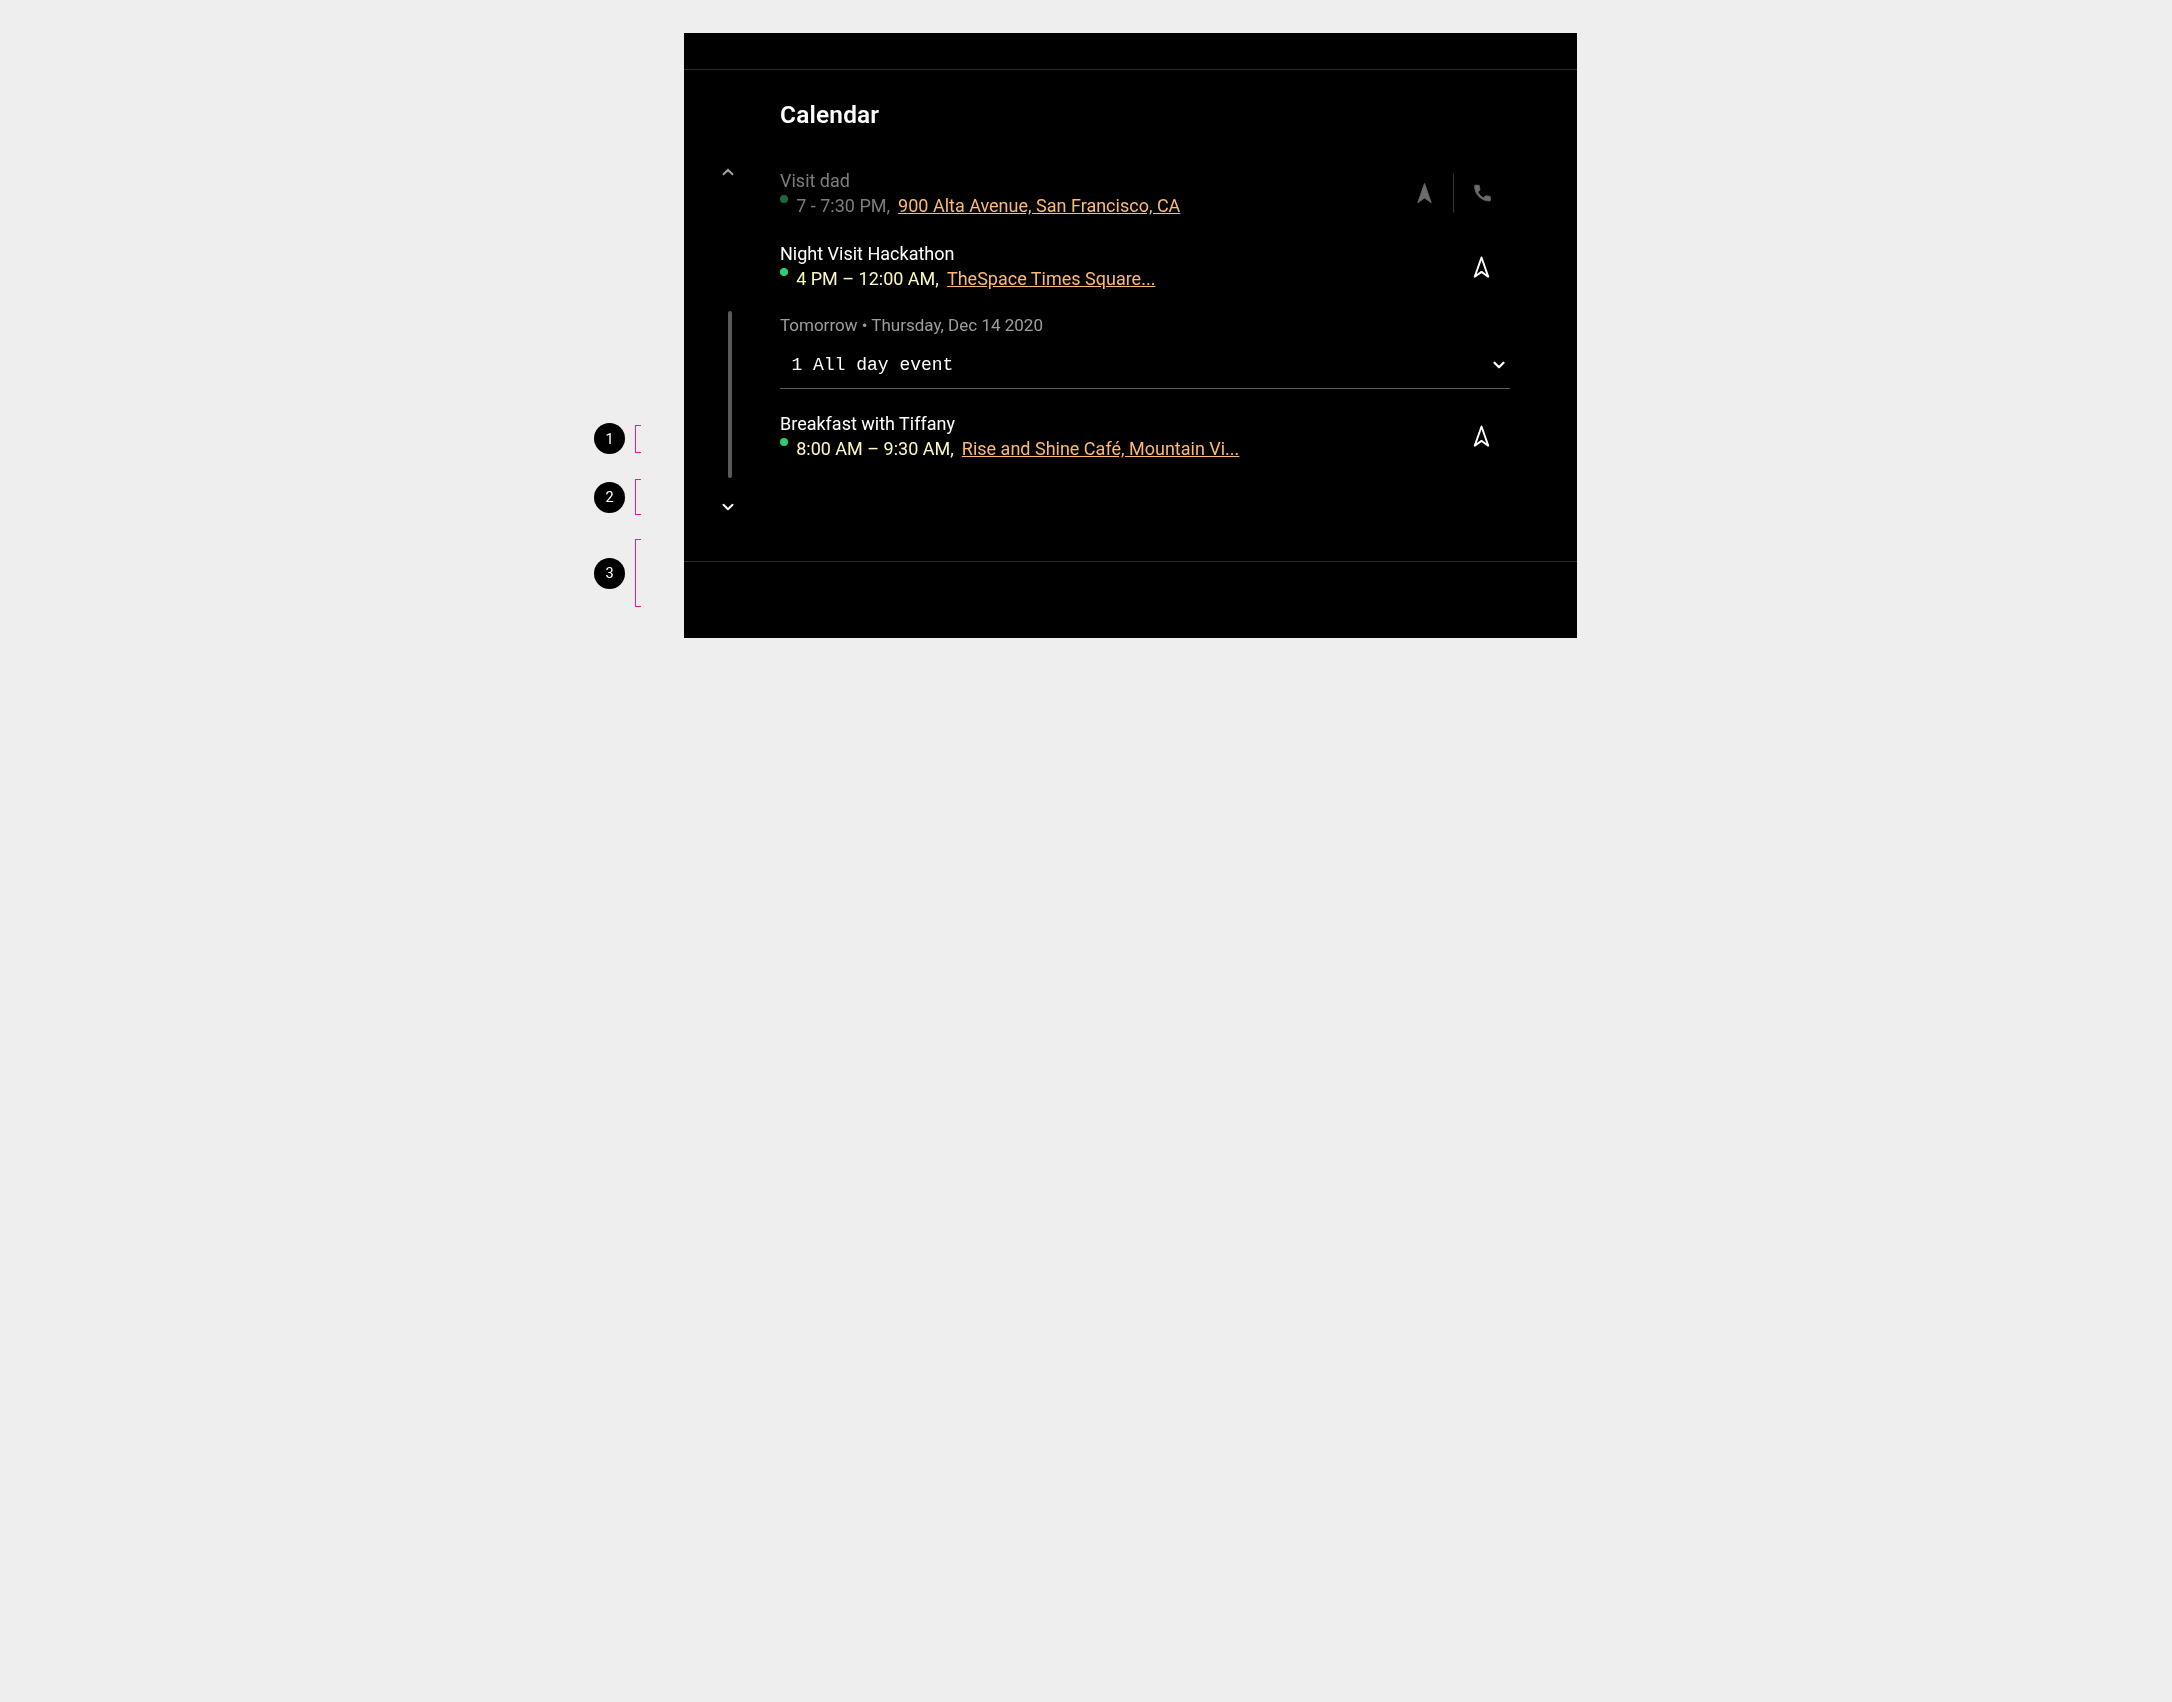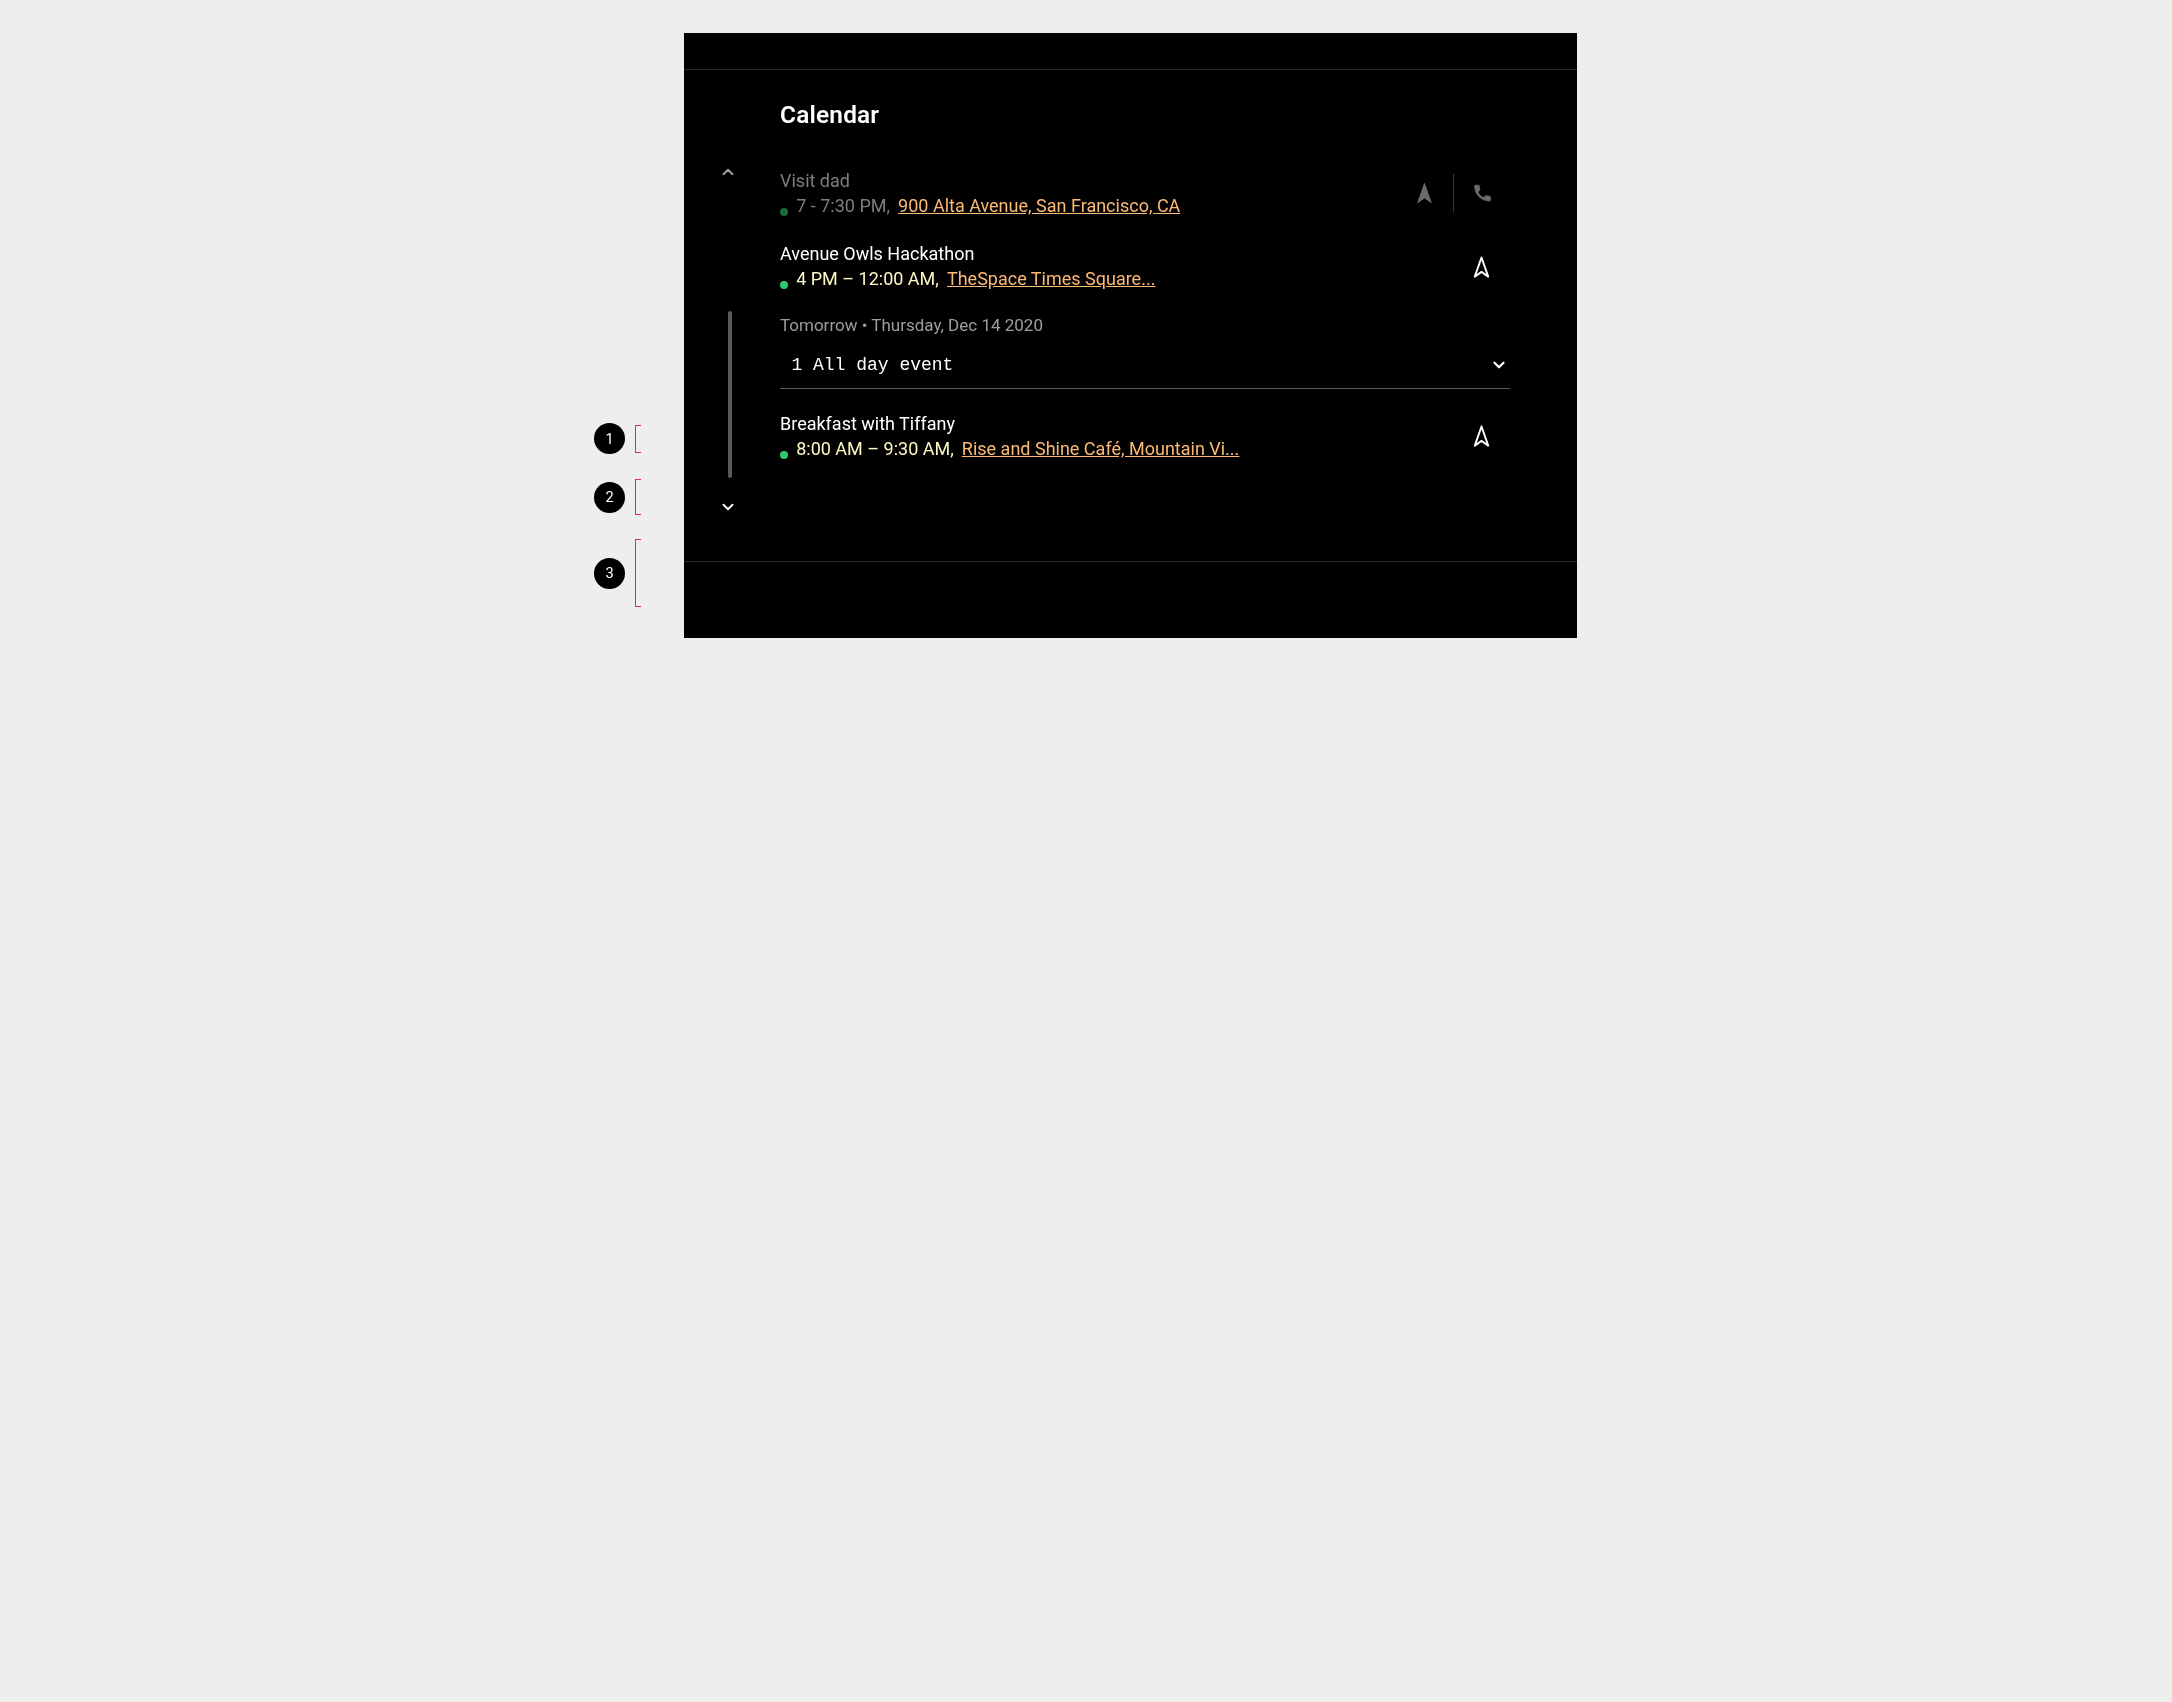--- a/index.html
+++ b/index.html
@@ -86,21 +86,21 @@
 
   .ev-title {
     color: #ffffff;
     font-size: 18px;
     font-weight: 400;
     line-height: 1.2;
   }
   .ev-sub {
     margin-top: 3.3px;
     display: flex;
-    align-items: flex-end;
+    align-items: flex-start;
     gap: 8.1px;
     font-size: 18px;
     color: #9e9e9e;
   }
   .dot {
     width: 8.1px; height: 8.1px; border-radius: 50%;
     background: #2ecc71;
     flex-shrink: 0;
   }
   .ev-time { color: #fef9c3; }
@@ -210,21 +210,21 @@
           </div>
           <div class="act">
             <svg width="21" height="21" viewBox="0 0 24 24">
                 <path d="M6.6 10.8c1.4 2.8 3.8 5.2 6.6 6.6l2.2-2.2c.3-.3.7-.4 1-.2 1.1.4 2.3.6 3.6.6.6 0 1 .4 1 1V20c0 .6-.4 1-1 1C10.6 21 3 13.4 3 4c0-.6.4-1 1-1h3.4c.6 0 1 .4 1 1 0 1.3.2 2.5.6 3.6.1.3 0 .7-.2 1l-2.2 2.2z" fill="#6b6b6b"></path>
               </svg>
           </div>
         </div>
       </div>
 
       <div class="event">
-        <div class="ev-title">Avenue Owls Hackathon</div>
+        <div class="ev-title">Night Visit Hackathon</div>
         <div class="ev-sub">
           <span class="dot"></span>
           <span class="ev-time">4 PM – 12:00 AM,</span>
           <span class="ev-loc">TheSpace Times Square...</span>
         </div>
         <div class="actions">
           <div class="act" style="border:none">
             <svg width="23" height="23" viewBox="0 0 24 24">
                 <path d="M12 2 L19 22 L12 17 L5 22 Z" fill="none" stroke="#ffffff" stroke-width="2" stroke-linejoin="round"></path>
               </svg>

